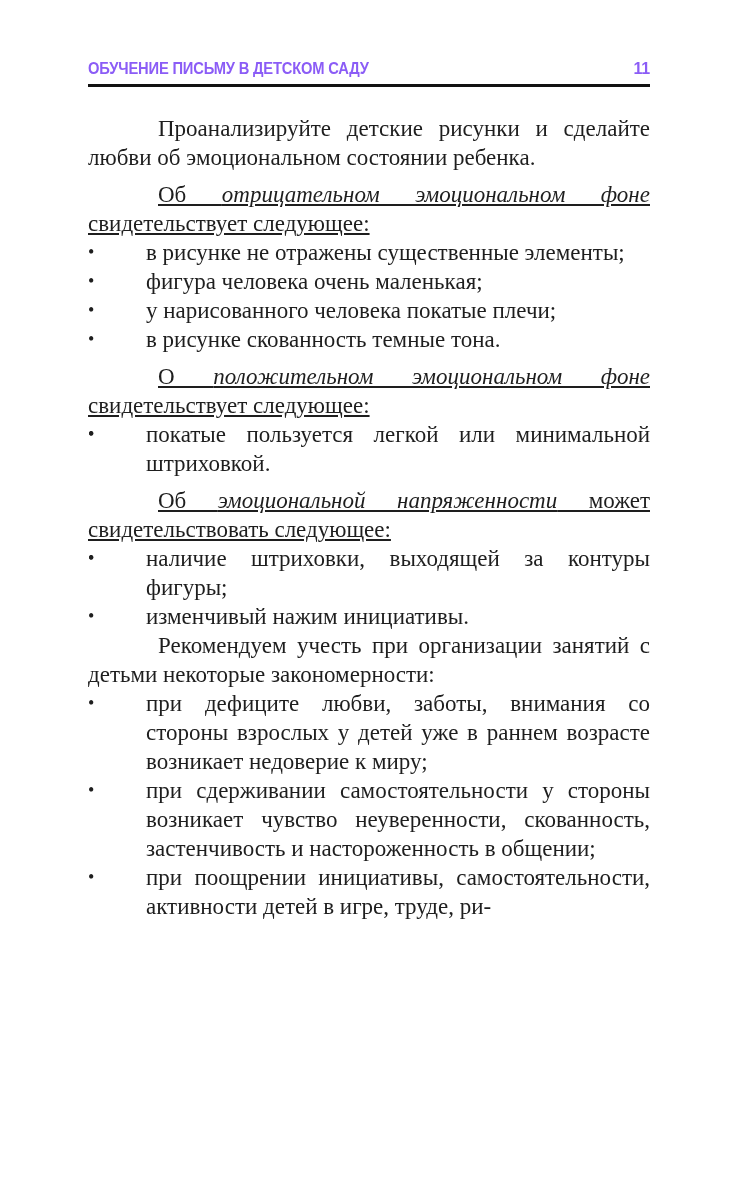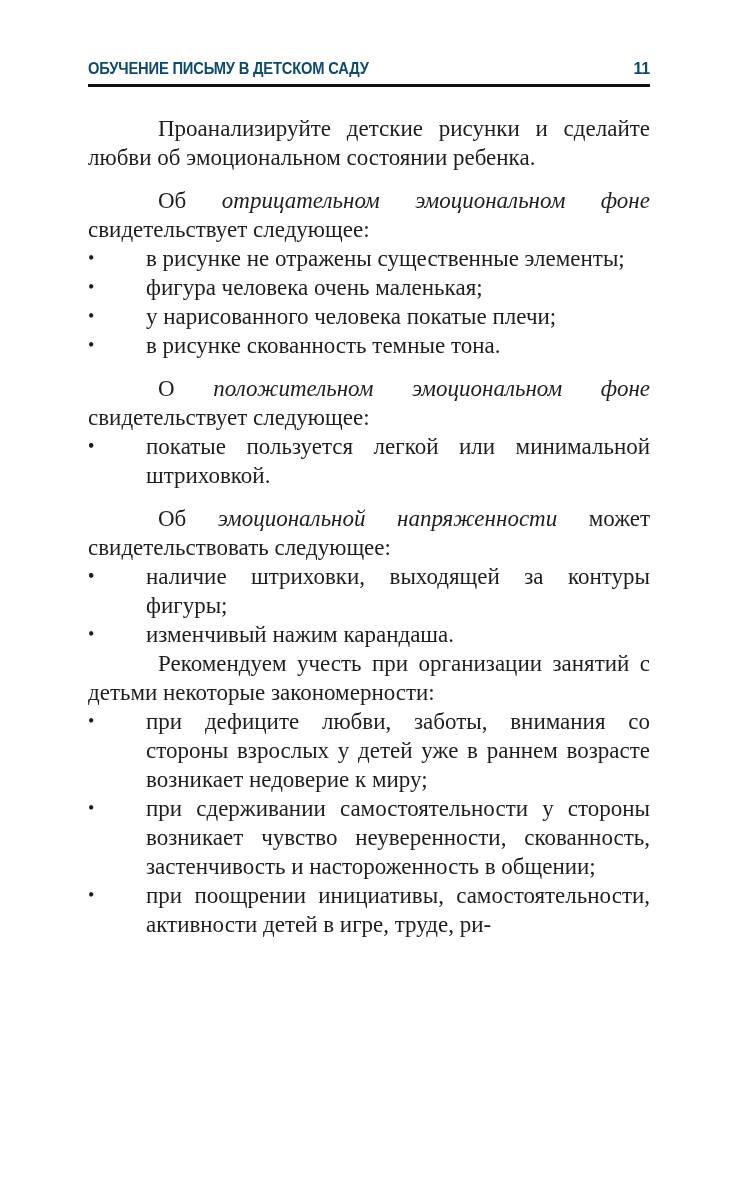--- a/index.html
+++ b/index.html
@@ -1,28 +1,28 @@
 <!DOCTYPE html>
 <html><head>
 <meta charset="utf-8">
 <style>
   html, body { margin: 0; padding: 0; background: #ffffff; }
   body { width: 738px; height: 1181px; position: relative; overflow: hidden; color: #1a1a1a; }
   .page { position: absolute; left: 88px; top: 0; width: 562px; }
   .header { position: absolute; top: 58px; left: 0; width: 562px; height: 26px;
     font-family: "Liberation Sans", sans-serif; font-weight: bold; font-size: 16px;
-    letter-spacing: -0.2px; color: #0c4a6e; }
+    letter-spacing: -0.2px; color: #8b5cf6; }
   .header .title { position: absolute; left: 0; top: 2px; transform: scaleX(0.92); transform-origin: left; }
   .header .pnum { position: absolute; right: 0; top: 2px; }
   .rule { position: absolute; top: 84px; left: 0; width: 562px; height: 3px; background: #111; }
   .body { position: absolute; top: 114px; left: 0; width: 562px;
     font-family: "Liberation Serif", serif; font-size: 23px; line-height: 29px; color: #1e1e1e; }
   .p { text-align: justify; text-align-last: left; margin: 0; }
   .indent { text-indent: 70px; }
-  .gap { margin-top: 14px; }
+  .gap { margin-top: 8px; text-decoration: underline; }
   .gap-lg { }
   em { font-style: italic; }
   ul { list-style: none; margin: 0; padding: 0; }
   li { position: relative; padding-left: 28px; margin-left: 30px; text-align: justify; text-align-last: left; }
   li .bullet { position: absolute; left: -30px; top: 0; width: 28px; text-align: center; font-size: 18px; }
 </style>
 </head>
 <body>
 
 <div class="page">
@@ -46,21 +46,21 @@
     <p class="p indent gap"><span>О </span><em>положительном эмоциональном фоне</em><span> свидетельствует следующее:</span></p>
     <ul>
       <li><span class="bullet">•</span></li>
       <li><span class="bullet">•</span><span>покатые пользуется легкой или минимальной штриховкой.</span></li>
     </ul>
 
     <p class="p indent gap"><span>Об </span><em>эмоциональной напряженности</em><span> может свидетельствовать следующее:</span></p>
     <ul>
       <li><span class="bullet">•</span></li>
       <li><span class="bullet">•</span><span>наличие штриховки, выходящей за контуры фигуры;</span></li>
-      <li><span class="bullet">•</span><span>изменчивый нажим карандаша.</span></li>
+      <li><span class="bullet">•</span><span>изменчивый нажим инициативы.</span></li>
     </ul>
 
     <p class="p indent gap-lg">Рекомендуем учесть при организации занятий с детьми некоторые закономерности:</p>
     <ul>
       <li><span class="bullet">•</span><span>при дефиците любви, заботы, внимания со стороны взрослых у детей уже в раннем возрасте возникает недоверие к миру;</span></li>
       <li><span class="bullet">•</span><span>при сдерживании самостоятельности у стороны возникает чувство неуверенности, скованность, застенчивость и настороженность в общении;</span></li>
       <li><span class="bullet">•</span><span>при поощрении инициативы, самостоятельности, активности детей в игре, труде, ри-</span></li>
     </ul>
   </div>
 </div>

